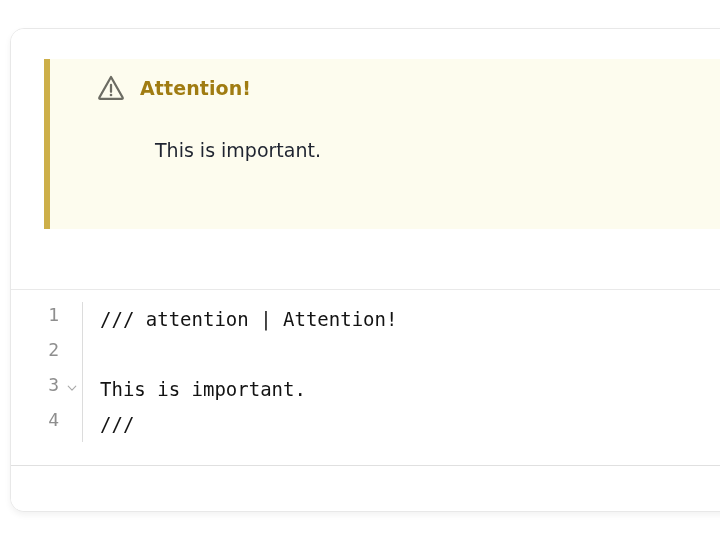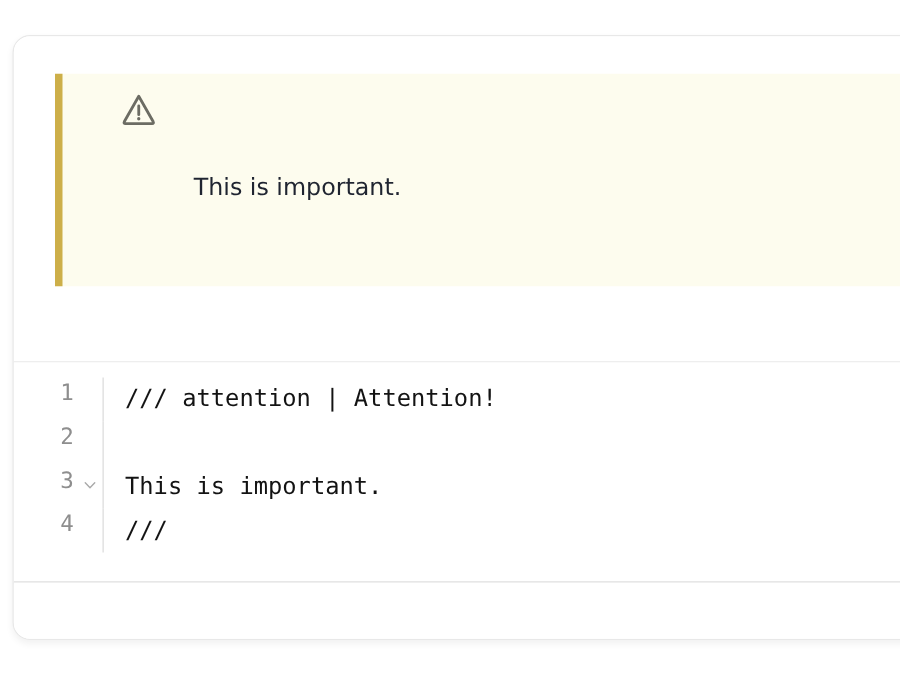--- a/index.html
+++ b/index.html
@@ -181,20 +181,21 @@
     <div class="preview-pane">
 
       <div class="admonition">
 
         <div class="admonition-title">
           <svg class="warn-icon" viewBox="0 0 24 24" aria-hidden="true">
             <path d="M12 3.2 L21.2 19.4 Q21.9 20.7 20.5 20.7 L3.5 20.7 Q2.1 20.7 2.8 19.4 Z" fill="none" stroke="#6c6c63" stroke-width="1.8" stroke-linejoin="round"></path>
             <line x1="12" y1="9.4" x2="12" y2="15" stroke="#6c6c63" stroke-width="1.8" stroke-linecap="round"></line>
             <circle cx="12" cy="17.6" r="1.05" fill="#6c6c63"></circle>
           </svg>
+          <span class="admonition-title-text">Attention!</span>
         </div>
 
         <div class="admonition-body">This is important.</div>
 
       </div>
 
     </div>
 
     <div class="code-pane">
       <div class="code-table">

